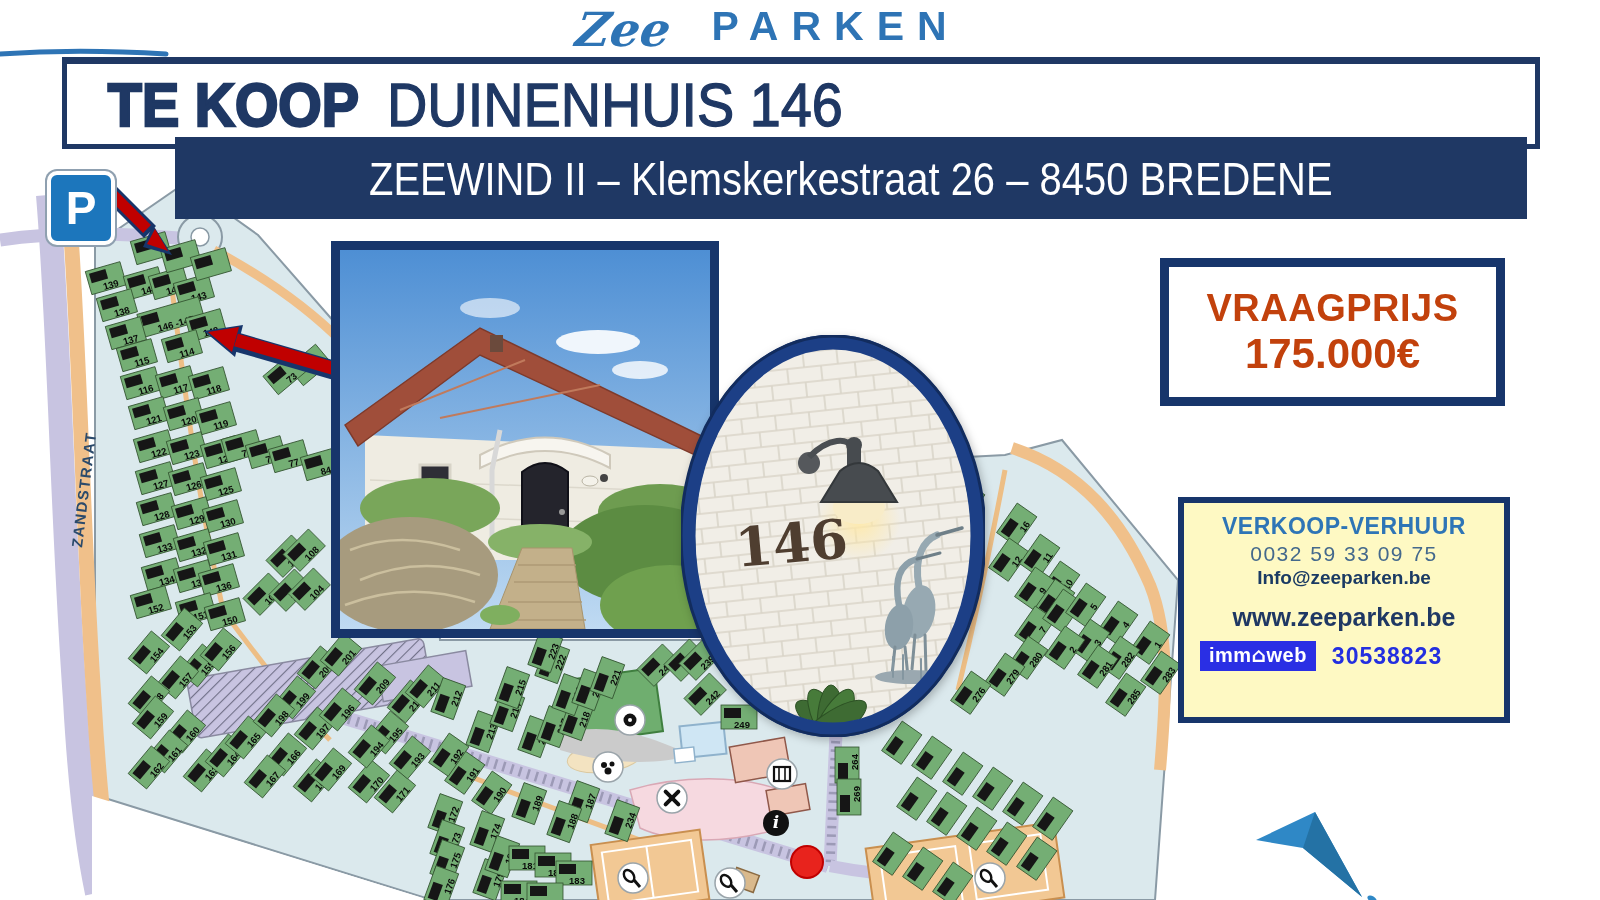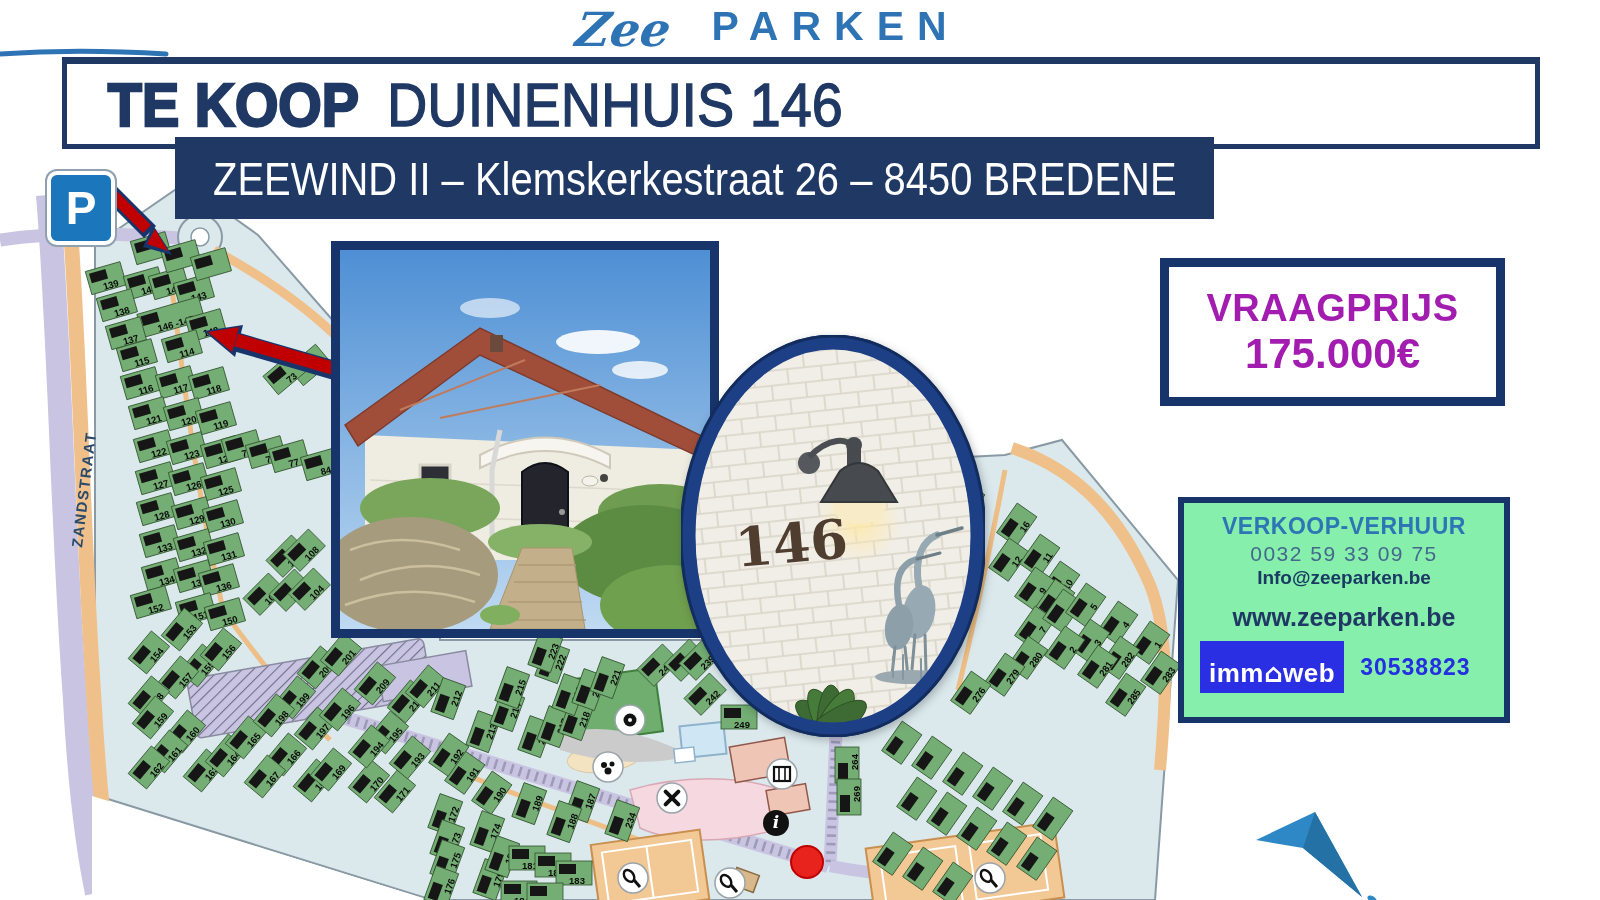--- a/index.html
+++ b/index.html
@@ -21,50 +21,50 @@
   #logo-swoosh{position:absolute;left:-30px;bottom:0;}
   #logo-rest{display:inline-block;font-weight:700;font-size:41px;color:#2E74B5;letter-spacing:13px;
              vertical-align:6px;margin-left:27px;}
   
   #title-box{position:absolute;left:62px;top:57px;width:1478px;height:92px;background:#fff;
              border:5px solid #1F3864;border-top-width:7px;box-sizing:border-box;z-index:3;
              display:flex;align-items:center;}
   #title-line{transform:scaleX(.9);white-space:nowrap;color:#1F3864;font-size:62px;}
   .t-koop{font-weight:700;-webkit-text-stroke:2.6px #1F3864;}
   .t-rest{font-weight:400;-webkit-text-stroke:1.3px #1F3864;margin-left:14px;}
-  #subtitle-band{position:absolute;left:175px;top:137px;width:1039px;height:82px;background:#1F3864;
+  #subtitle-band{position:absolute;left:175px;top:137px;width:1352px;height:82px;background:#1F3864;
                  z-index:4;display:flex;align-items:center;justify-content:center;}
   #subtitle-band span{display:inline-block;transform:scaleX(.85);white-space:nowrap;color:#fff;
                       font-size:47px;font-weight:400;}
   
   #parking-sign{position:absolute;left:47px;top:171px;width:60px;height:66px;background:#1C76BC;
                 border:4px solid #fff;border-radius:10px;box-shadow:0 0 0 2px #8FA0B0;z-index:5;
                 display:flex;align-items:center;justify-content:center;}
   #parking-sign span{color:#fff;font-size:46px;font-weight:bold;}
   
   #house-photo{position:absolute;left:331px;top:241px;width:388px;height:397px;box-sizing:border-box;
                border:9px solid #17356B;z-index:5;background:#9CC0E8;}
   #house-photo svg{display:block;width:100%;height:100%;}
   #oval-photo{position:absolute;left:681px;top:335px;width:304px;height:402px;z-index:6;
               filter:drop-shadow(2px 3px 4px rgba(0,0,0,.25));}
   
   #price-box{position:absolute;left:1160px;top:258px;width:345px;height:148px;background:#fff;
              border:9px solid #17356B;box-sizing:border-box;z-index:6;display:flex;flex-direction:column;
-             align-items:center;justify-content:center;color:#a21caf;}
+             align-items:center;justify-content:center;color:#c2410c;}
   #price-label{font-size:38px;font-weight:bold;letter-spacing:.5px;}
   #price-amount{font-size:42px;font-weight:bold;margin-top:0;}
-  #contact-box{position:absolute;left:1178px;top:497px;width:332px;height:226px;background:#86efac;
+  #contact-box{position:absolute;left:1178px;top:497px;width:332px;height:226px;background:#fef9c3;
                border:6px solid #17356B;box-sizing:border-box;z-index:7;text-align:center;padding-top:10px;}
   #contact-heading{font-size:23px;font-weight:bold;color:#2E75B6;letter-spacing:.5px;}
   #contact-company{font-size:16px;color:#44698C;margin-top:8px;letter-spacing:1px;}
   #contact-phone{font-size:21px;color:#44698C;margin-top:2px;letter-spacing:1.5px;}
   #contact-email{font-size:19px;font-weight:bold;color:#1A3A63;margin-top:1px;}
   #contact-website{font-size:25px;font-weight:bold;color:#1F3864;margin-top:14px;}
   #immoweb-row{display:flex;align-items:center;margin-top:9px;padding-left:16px;gap:16px;}
-  #immoweb-badge{background:#2A2FE4;color:#fff;font-weight:bold;font-size:26px;padding:17px 9px 4px 9px;
+  #immoweb-badge{background:#2A2FE4;color:#fff;font-weight:bold;font-size:20px;padding:2px 9px 4px 9px;
                  letter-spacing:.5px;}
   #immoweb-badge .house-glyph{font-family:"DejaVu Sans",sans-serif;font-weight:bold;}
   #immoweb-ref{color:#232FE0;font-size:23px;font-weight:bold;letter-spacing:1px;}
   
   #corner-arrow{position:absolute;left:1220px;top:770px;width:170px;height:130px;z-index:2;}
 </style>
 </head>
 <body>
 
 <div id="stage">

